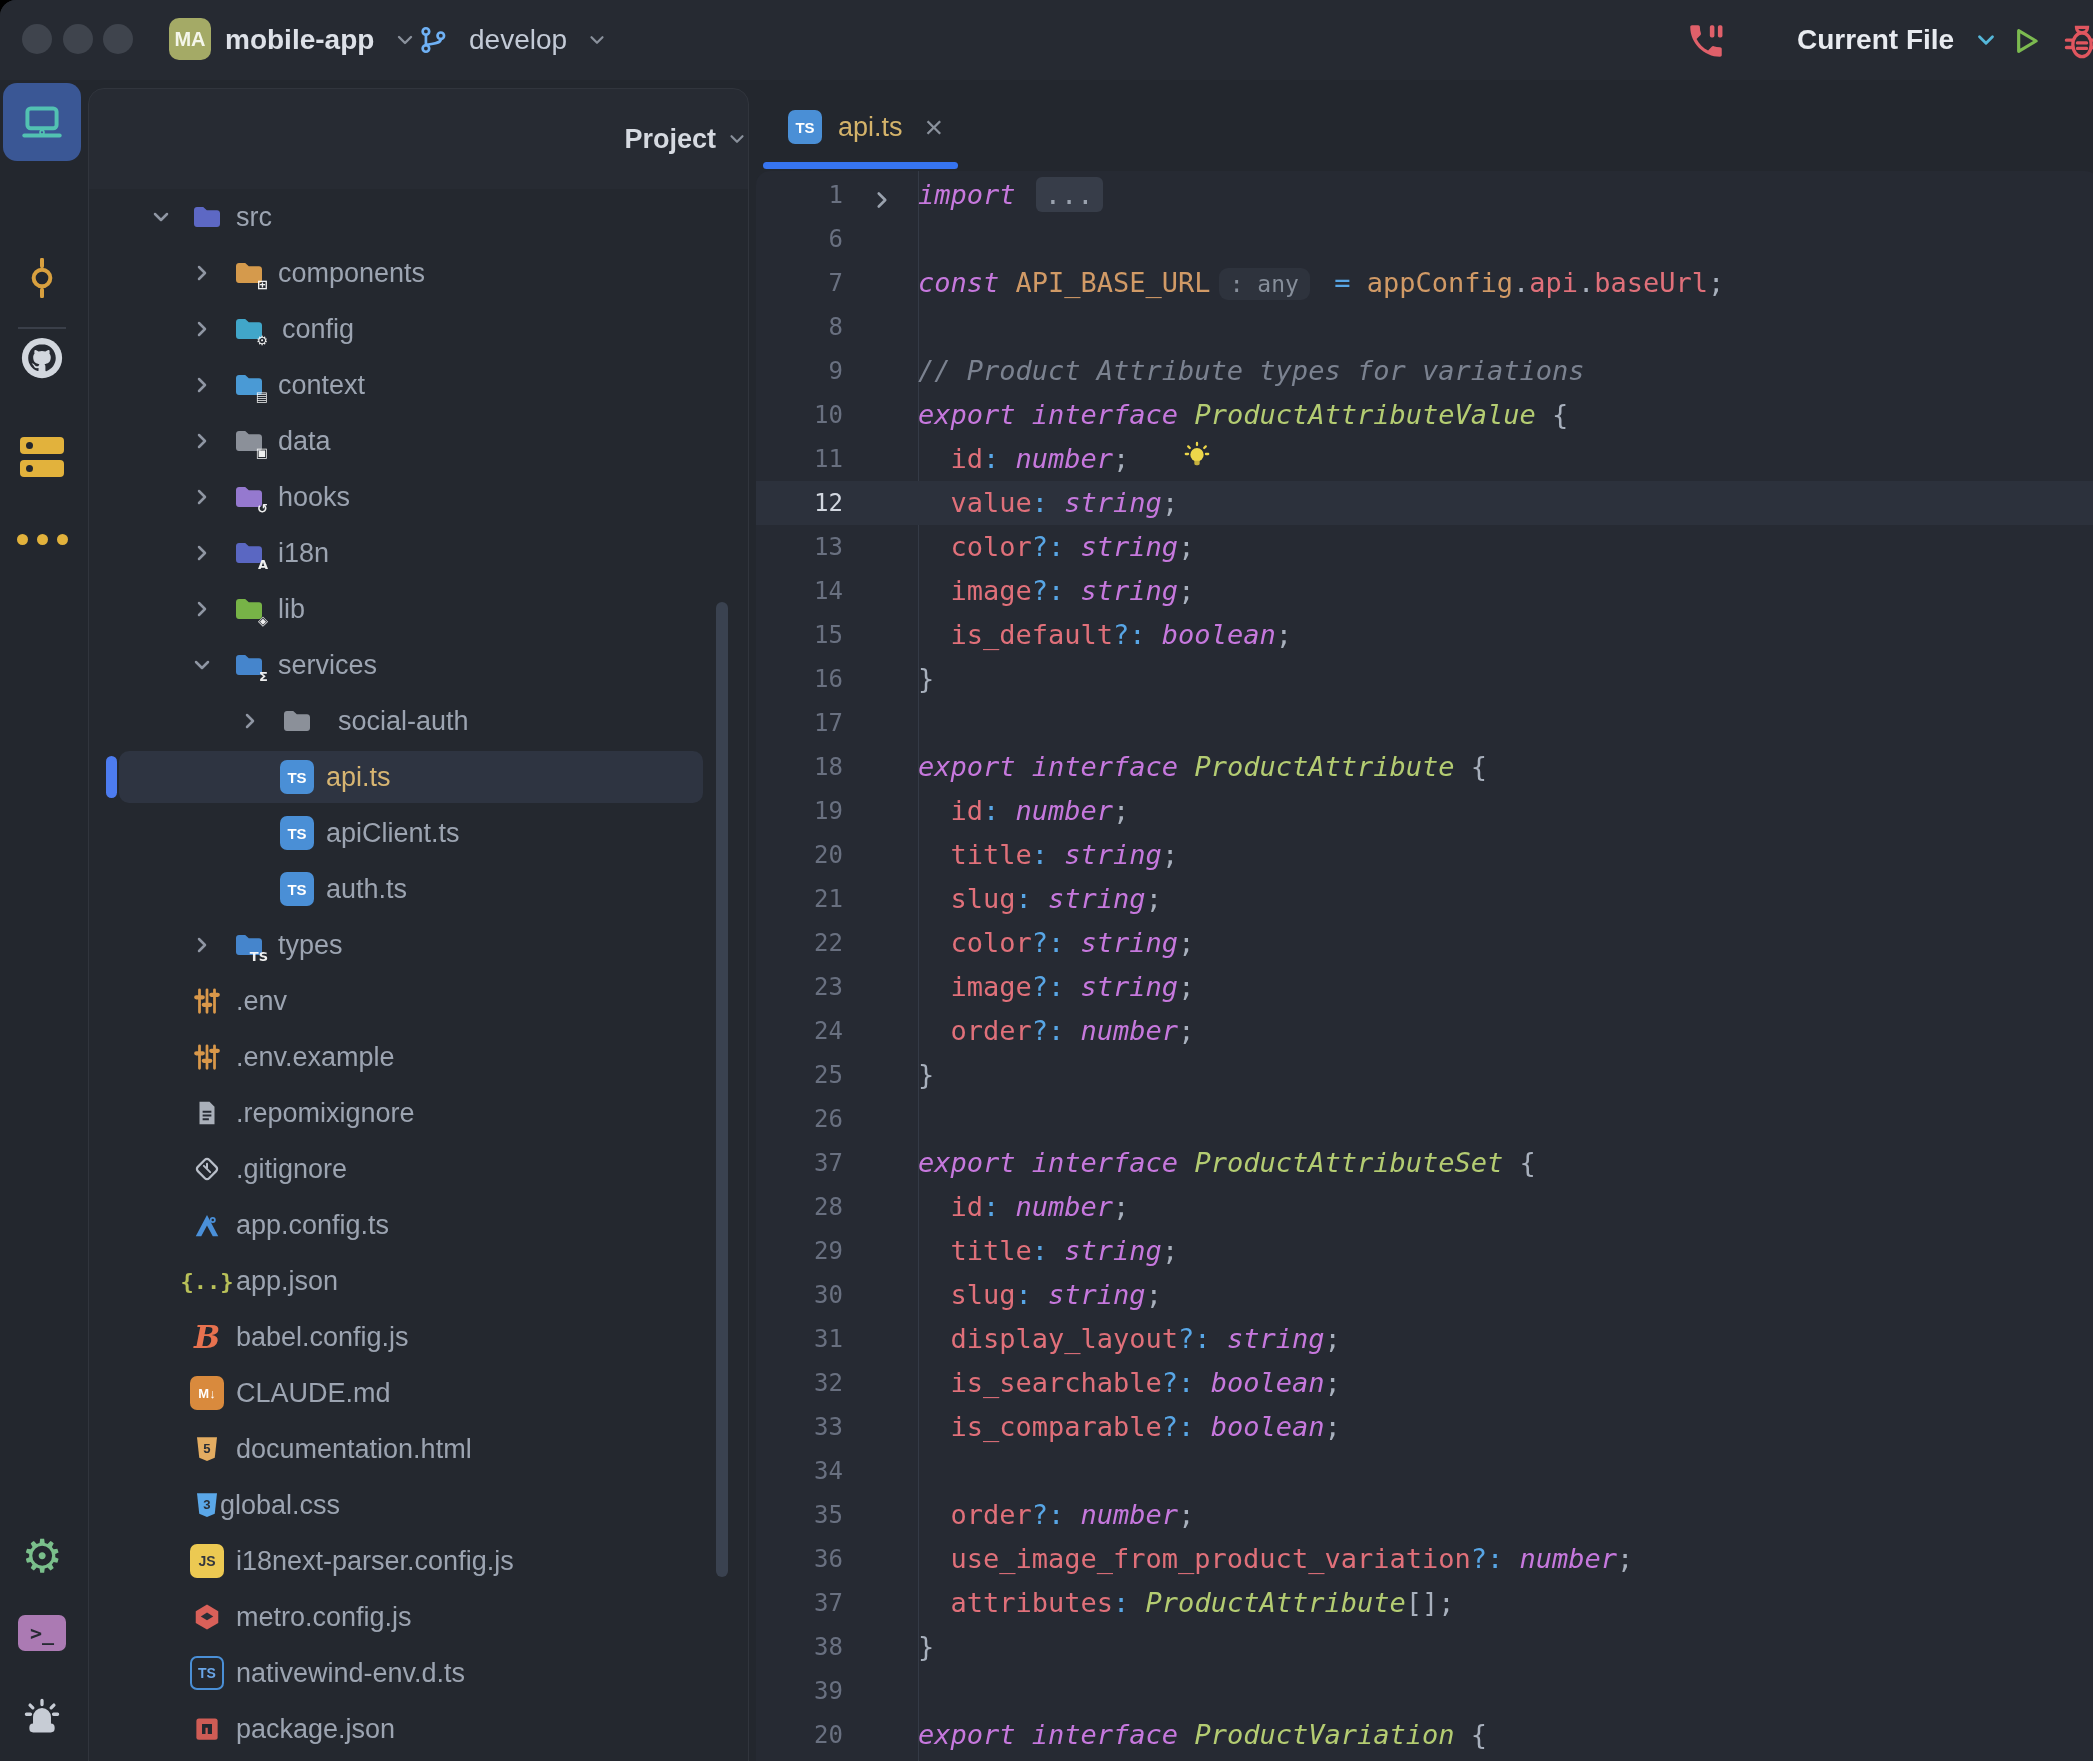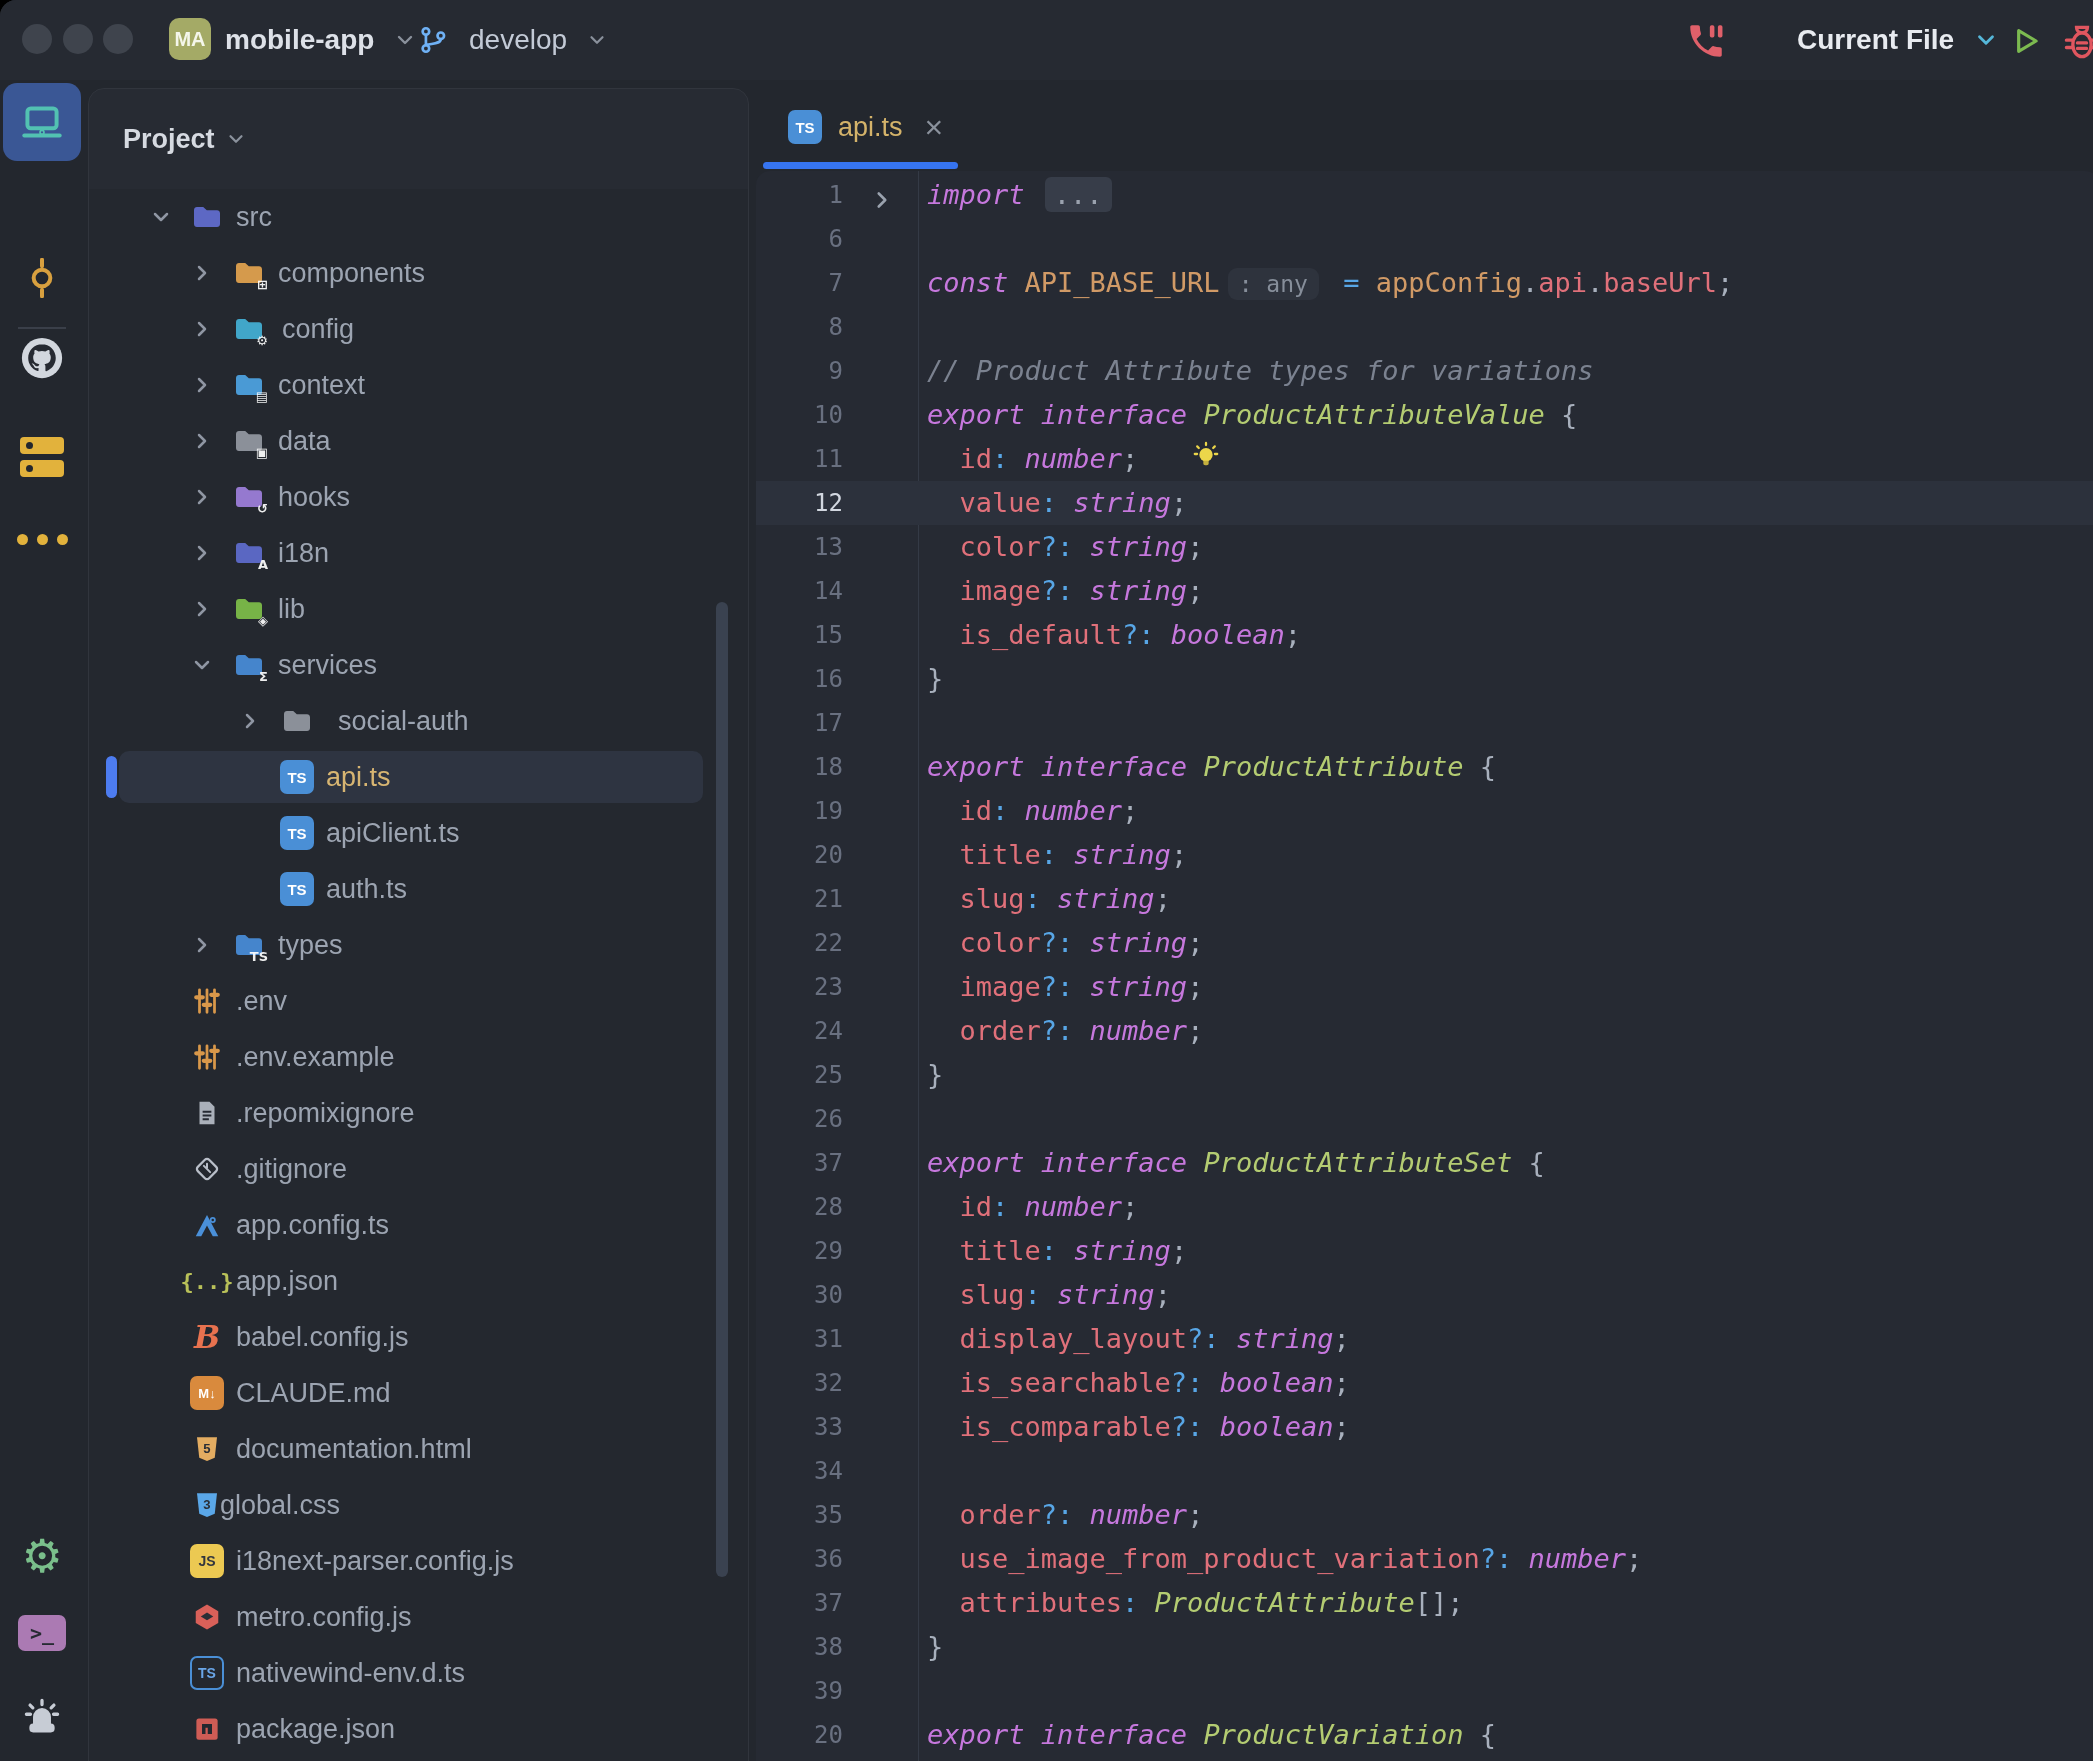--- a/index.html
+++ b/index.html
@@ -30,21 +30,21 @@
   .dots3{display:flex;gap:9px;}
   .dots3 i{width:11px;height:11px;border-radius:50%;background:#e2b23c;}
   .gear-glyph{font-family:"DejaVu Sans",sans-serif;font-size:46px;color:#7abf8b;line-height:1;}
   .term-icon{width:48px;height:36px;border-radius:7px;background:#ab7ab3;color:#262a32;
              font-family:"DejaVu Sans Mono",monospace;font-weight:bold;font-size:20px;
              display:flex;align-items:center;justify-content:center;}
   
   .ppanel{position:absolute;left:88px;top:88px;width:661px;height:1692px;border-radius:16px;
           background:#272b33;border:1px solid #31353d;box-sizing:border-box;}
   .phead{position:absolute;left:0;top:0;right:0;height:100px;display:flex;align-items:center;
-         padding-left:34px;gap:10px;color:#d6dae1;font-size:27px;font-weight:600;}
+         padding-left:34px;gap:10px;color:#d6dae1;font-size:27px;font-weight:600;justify-content:flex-end;}
   .ptree{position:absolute;left:0;top:100px;right:0;bottom:0;background:#24282f;
          border-radius:0 0 15px 15px;overflow:hidden;}
   .trow{position:relative;height:56px;}
   .trow .chev{position:absolute;top:16px;}
   .trow .ticon{position:absolute;top:11px;width:34px;height:34px;}
   .trow .tlabel{position:absolute;top:0;height:56px;display:flex;align-items:center;
                 color:#9ca4b1;font-size:27px;white-space:nowrap;}
   .trow.sel .tlabel{color:#d7b572;}
   .trow .hl{position:absolute;left:30px;right:45px;top:2px;bottom:2px;border-radius:10px;background:#2e3441;}
   .trow .pill{position:absolute;left:17px;top:7px;bottom:7px;width:11px;border-radius:6px;background:#4d7cf0;}
@@ -67,21 +67,21 @@
   .epanel{position:absolute;left:756px;top:171px;width:1343px;height:1632px;border-radius:14px;
           background:#262a33;overflow:hidden;}
   .gutline{position:absolute;left:162px;top:0;bottom:0;width:1px;background:#343a46;}
   .codebox{position:absolute;left:0;top:2px;right:0;font-family:"DejaVu Sans Mono",monospace;}
   .crow{position:relative;display:flex;height:44px;}
   .crow.cur{background:#2c313c;}
   .gut{flex:none;width:162px;box-sizing:border-box;text-align:right;padding-right:75px;
        color:#697080;font-size:24px;line-height:44px;position:relative;}
   .crow.cur .gut{color:#d2d7e0;}
   .fold-arrow{position:absolute;left:113px;top:10px;}
-  .codeln{white-space:pre;font-size:27px;line-height:44px;padding-left:9px;}
+  .codeln{white-space:pre;font-size:27px;line-height:44px;}
   .tk-kw{color:#c678dd;font-style:italic}
   .tk-typ{color:#c678dd;font-style:italic}
   .tk-ifc{color:#b4cc72;font-style:italic}
   .tk-prp{color:#e0707a}
   .tk-pun{color:#58a6e6}
   .tk-pln{color:#a8b0bd}
   .tk-cst{color:#d19a66}
   .tk-mem{color:#e0707a}
   .tk-cmt{color:#7b8290;font-style:italic}
   .tk-chip{background:#373d49;color:#9aa2ae;border-radius:6px;padding:2px 9px;margin-left:4px;}

